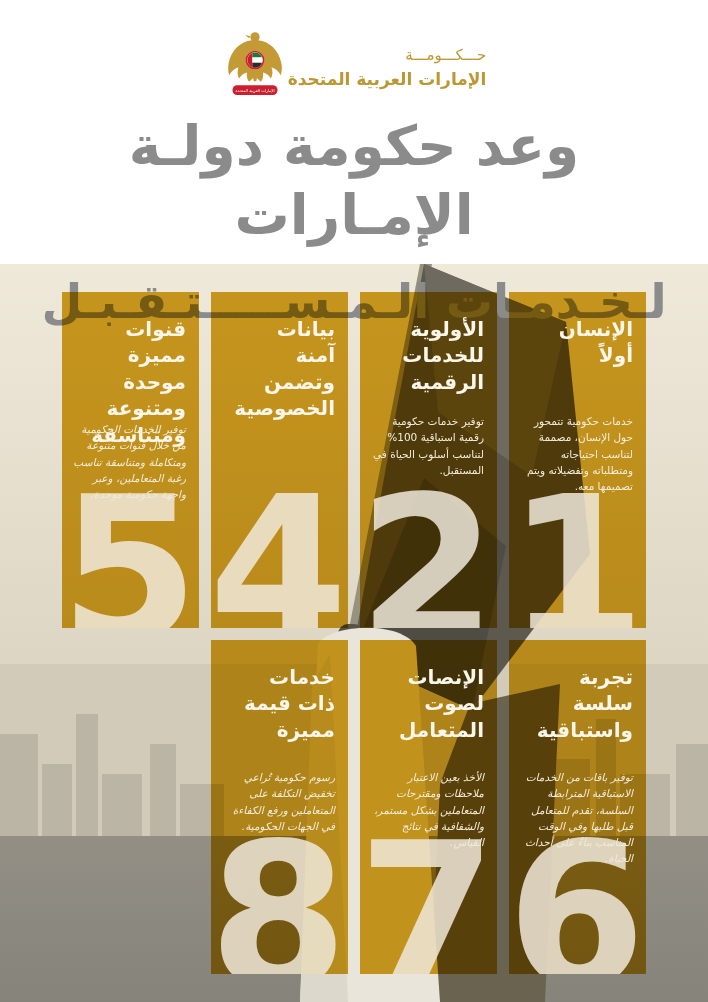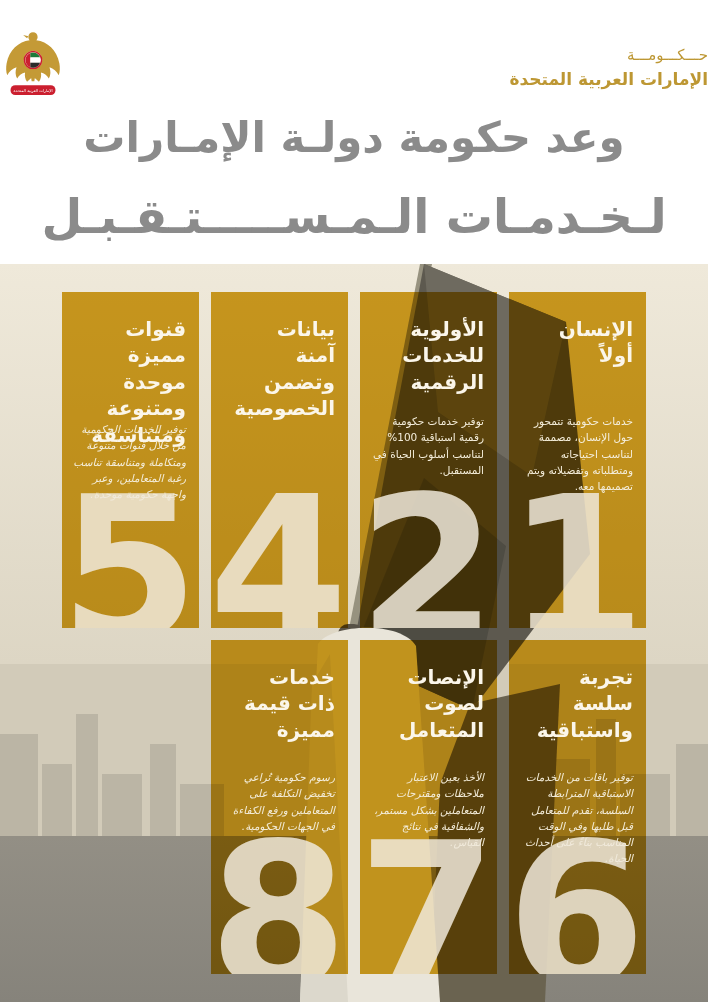--- a/index.html
+++ b/index.html
@@ -2,27 +2,27 @@
 <html lang="ar"><head>
 <meta charset="utf-8">
 <style>
   html,body{margin:0;padding:0;background:#cfcfcf;}
   .poster{
     position:relative;width:708px;height:1002px;margin:0 auto;
     background:#ffffff;overflow:hidden;
     font-family:"DejaVu Sans","Liberation Sans",sans-serif;
   }
   
-  .logo-row{position:absolute;top:28px;left:0;width:100%;display:flex;justify-content:space-between;align-items:center;}
+  .logo-row{position:absolute;top:28px;left:0;width:100%;display:flex;justify-content:center;align-items:center;}
   .emblem{width:66px;height:80px;flex:0 0 auto;}
   .logo-text{text-align:right;color:#bd9733;direction:rtl;line-height:1.45;}
   .logo-text .l1{font-size:15px;letter-spacing:1px;}
   .logo-text .l2{font-size:17px;font-weight:bold;}
   .title-block{position:absolute;top:112px;left:0;width:100%;text-align:center;color:#8b8b8b;direction:rtl;font-weight:bold;}
-  .title-block .t1{font-size:42px;line-height:1.25;letter-spacing:0px;}
+  .title-block .t1{font-size:55px;line-height:1.25;letter-spacing:0px;}
   .title-block .t2{font-size:47px;line-height:1.25;letter-spacing:1px;margin-top:23px;}
   
   .photo{position:absolute;left:0;top:264px;width:708px;height:738px;}
   
   .cards-layer{
     position:absolute;left:62px;top:292px;width:584px;
     display:grid;grid-template-columns:repeat(4,137px);grid-template-rows:336px 334px;
     column-gap:12px;row-gap:12px;direction:rtl;
   }
   .card{position:relative;overflow:hidden;direction:rtl;}

